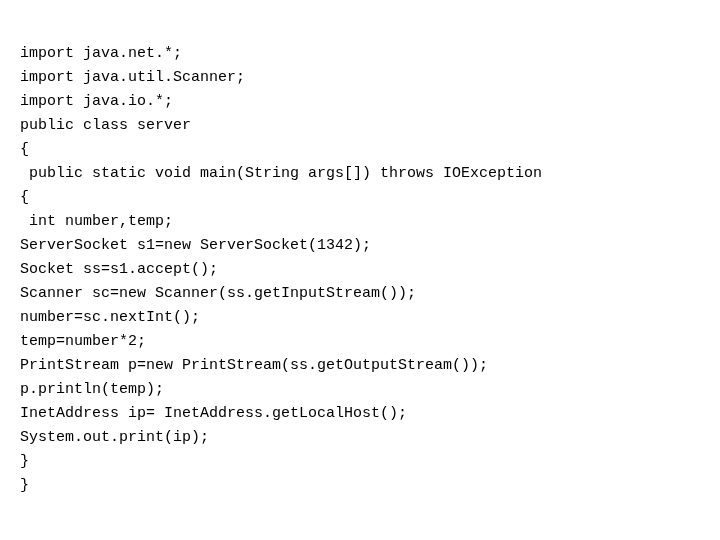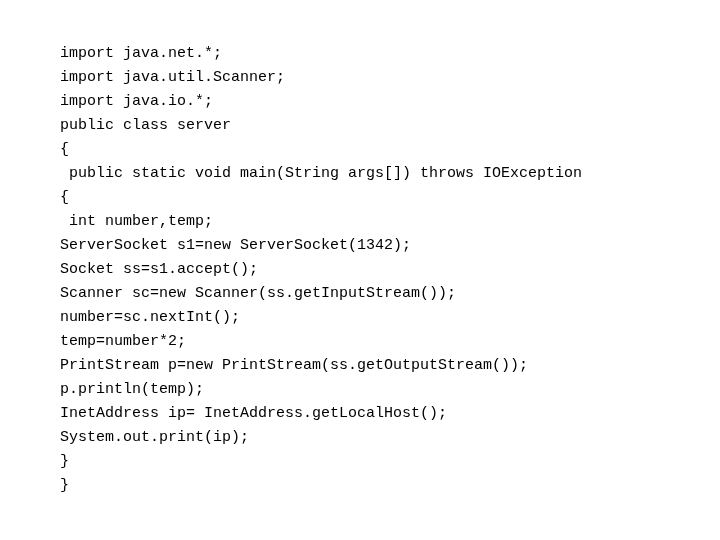--- a/index.html
+++ b/index.html
@@ -15,21 +15,20 @@
       line-height: 1.6;
       color: #000000;
       width: 720px;
       height: 540px;
       overflow: hidden;
       padding: 18px 20px;
     }
 
     .code-block {
       white-space: pre;
-      margin-left: 40px;
     }
 
     .code-line {
       display: block;
     }
   </style>
 </head>
 <body>
 
 <div class="code-block">

